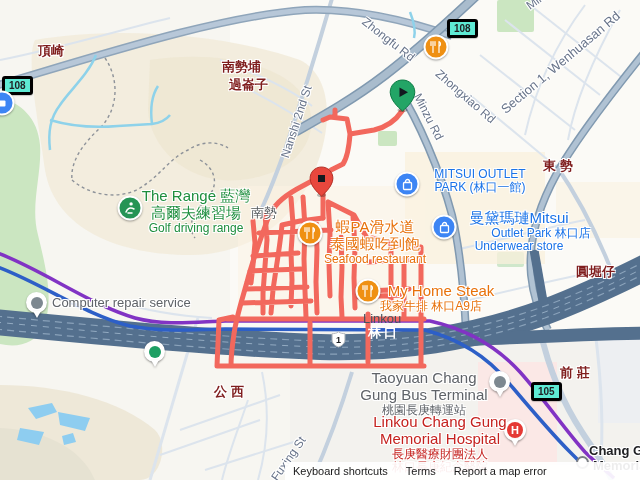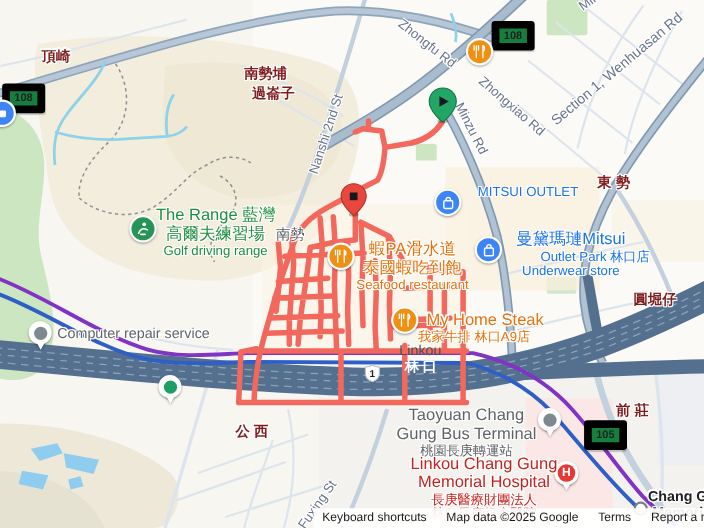--- a/index.html
+++ b/index.html
@@ -4,21 +4,21 @@
 <style>
   html,body{margin:0;padding:0;background:#ddd;}
   #map{position:relative;width:640px;height:480px;overflow:hidden;background:#f7f6f1;
        font-family:"Liberation Sans","DejaVu Sans",sans-serif;cursor:grab;}
   #map svg.base{position:absolute;left:0;top:0;}
   .lbl{position:absolute;white-space:nowrap;line-height:1.12;
        text-shadow:-1px -1px 0 #fff,1px -1px 0 #fff,-1px 1px 0 #fff,1px 1px 0 #fff,0 1px 0 #fff,0 -1px 0 #fff;}
   .area{color:#7f1d1d;font-size:13px;font-weight:bold;}
   .road{color:#68748a;font-size:12px;}
   .poi{text-align:center;transform:translate(-50%,0);}
-  .badge{position:absolute;background:#15803d;border:7px solid #000000;border-radius:3px;
+  .badge{position:absolute;background:#5eead4;border:3px solid #000000;border-radius:3px;
          font-size:10px;font-weight:bold;color:#202124;padding:0 4px;line-height:13px;box-shadow:0 1px 1px rgba(0,0,0,.2);}
   .pin{position:absolute;}
   .pinhead{width:21px;height:21px;background:#fff;border-radius:50%;box-shadow:0 1px 2px rgba(0,0,0,.4);
            display:flex;align-items:center;justify-content:center;}
   .pintail{width:0;height:0;border-left:4px solid transparent;border-right:4px solid transparent;
            border-top:7px solid #fff;margin:-2px auto 0;filter:drop-shadow(0 1px 1px rgba(0,0,0,.3));}
   .disc{width:12px;height:12px;border-radius:50%;}
   .poicircle{position:absolute;width:21px;height:21px;border-radius:50%;border:2px solid #fff;
              box-shadow:0 1px 2px rgba(0,0,0,.35);display:flex;align-items:center;justify-content:center;transform:translate(-50%,-50%);}
   #bottombar{position:absolute;left:285px;right:0;top:462px;height:18px;background:rgba(255,255,255,.92);
@@ -248,20 +248,21 @@
     <rect x="9" y="9" width="7" height="7" fill="#13191f"></rect>
   </svg>
 
   <div class="lbl poi" style="left:196px;top:188px;color:#1e8e3e;">
     <div style="font-size:15px;">The Range 藍灣</div>
     <div style="font-size:15px;">高爾夫練習場</div>
     <div style="font-size:12px;">Golf driving range</div>
   </div>
   <div class="lbl poi" style="left:480px;top:168px;color:#1a73e8;">
     <div style="font-size:12px;">MITSUI OUTLET</div>
+    <div style="font-size:12px;">PARK (林口一館)</div>
   </div>
   <div class="lbl poi" style="left:519px;top:210px;color:#1a73e8;">
     <div style="font-size:15px;">曼黛瑪璉Mitsui</div>
     <div style="font-size:12px;padding-left:44px;">Outlet Park 林口店</div>
     <div style="font-size:12px;">Underwear store</div>
   </div>
   <div class="lbl poi" style="left:375px;top:219px;color:#e8710a;">
     <div style="font-size:15px;">蝦PA滑水道</div>
     <div style="font-size:15px;">泰國蝦吃到飽</div>
     <div style="font-size:12px;">Seafood restaurant</div>
@@ -282,18 +283,17 @@
     <div style="font-size:12px;">長庚醫療財團法人</div>
     <div style="font-size:12px;">林口長庚紀念醫院</div>
   </div>
   <div class="lbl" style="left:589px;top:444px;color:#202124;font-weight:bold;font-size:13px;">
     <div>Chang Gung</div>
     <div style="padding-left:4px;">Memorial</div>
   </div>
 
   <div id="bottombar">
     <span>Keyboard shortcuts</span>
-    <span>Map data ©2025 Google</span>
     <span>Terms</span>
     <span>Report a map error</span>
   </div>
 
 </div>
 
 </body></html>

